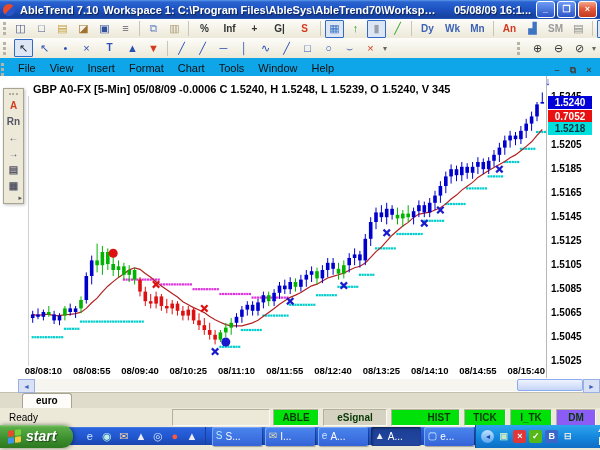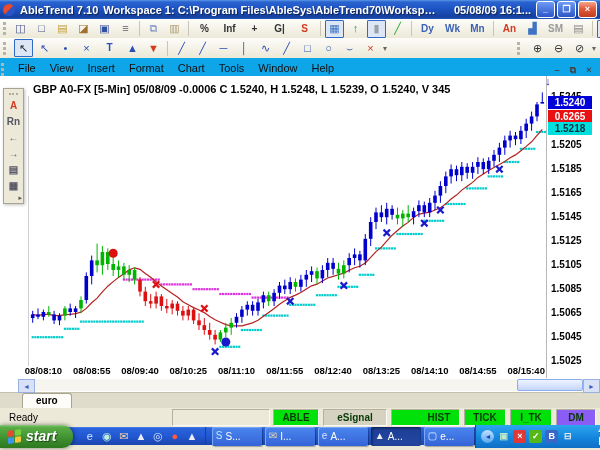--- a/index.html
+++ b/index.html
@@ -663,21 +663,21 @@
         <text x="236.5" y="298" text-anchor="middle" font-size="9.5" font-weight="bold" fill="#000">08/11:10</text>
         <text x="284.8" y="298" text-anchor="middle" font-size="9.5" font-weight="bold" fill="#000">08/11:55</text>
         <text x="333.1" y="298" text-anchor="middle" font-size="9.5" font-weight="bold" fill="#000">08/12:40</text>
         <text x="381.4" y="298" text-anchor="middle" font-size="9.5" font-weight="bold" fill="#000">08/13:25</text>
         <text x="429.7" y="298" text-anchor="middle" font-size="9.5" font-weight="bold" fill="#000">08/14:10</text>
         <text x="477.9" y="298" text-anchor="middle" font-size="9.5" font-weight="bold" fill="#000">08/14:55</text>
         <text x="526.2" y="298" text-anchor="middle" font-size="9.5" font-weight="bold" fill="#000">08/15:40</text>
       </svg>
     <div id="price-markers">
         <div class="pmarker" style="top: 19.5px; background: rgb(0, 0, 217); color: rgb(255, 255, 255);">1.5240</div>
-        <div class="pmarker" style="top: 33.9px; background: rgb(232, 16, 16); color: rgb(255, 255, 255);">0.6265</div>
+        <div class="pmarker" style="top: 33.9px; background: rgb(232, 16, 16); color: rgb(255, 255, 255);">0.7052</div>
         <div class="pmarker" style="top: 45.9px; background: rgb(0, 222, 222); color: rgb(0, 51, 63);">1.5218</div>
       </div>
     <div class="minibar">
       <span class="mgrip"></span>
       <span id="minibar-items" style="display:flex;flex-direction:column;align-items:center">
           <span class="mtbtn text" style="color: rgb(212, 58, 30);">A</span>
           <span class="mtbtn text" style="color: rgb(85, 85, 102);">Rn</span>
           <span class="mtbtn" style="color: rgb(85, 85, 102);">←</span>
           <span class="mtbtn" style="color: rgb(85, 85, 102);">→</span>
           <span class="mtbtn" style="color: rgb(85, 85, 102);">▤</span>

